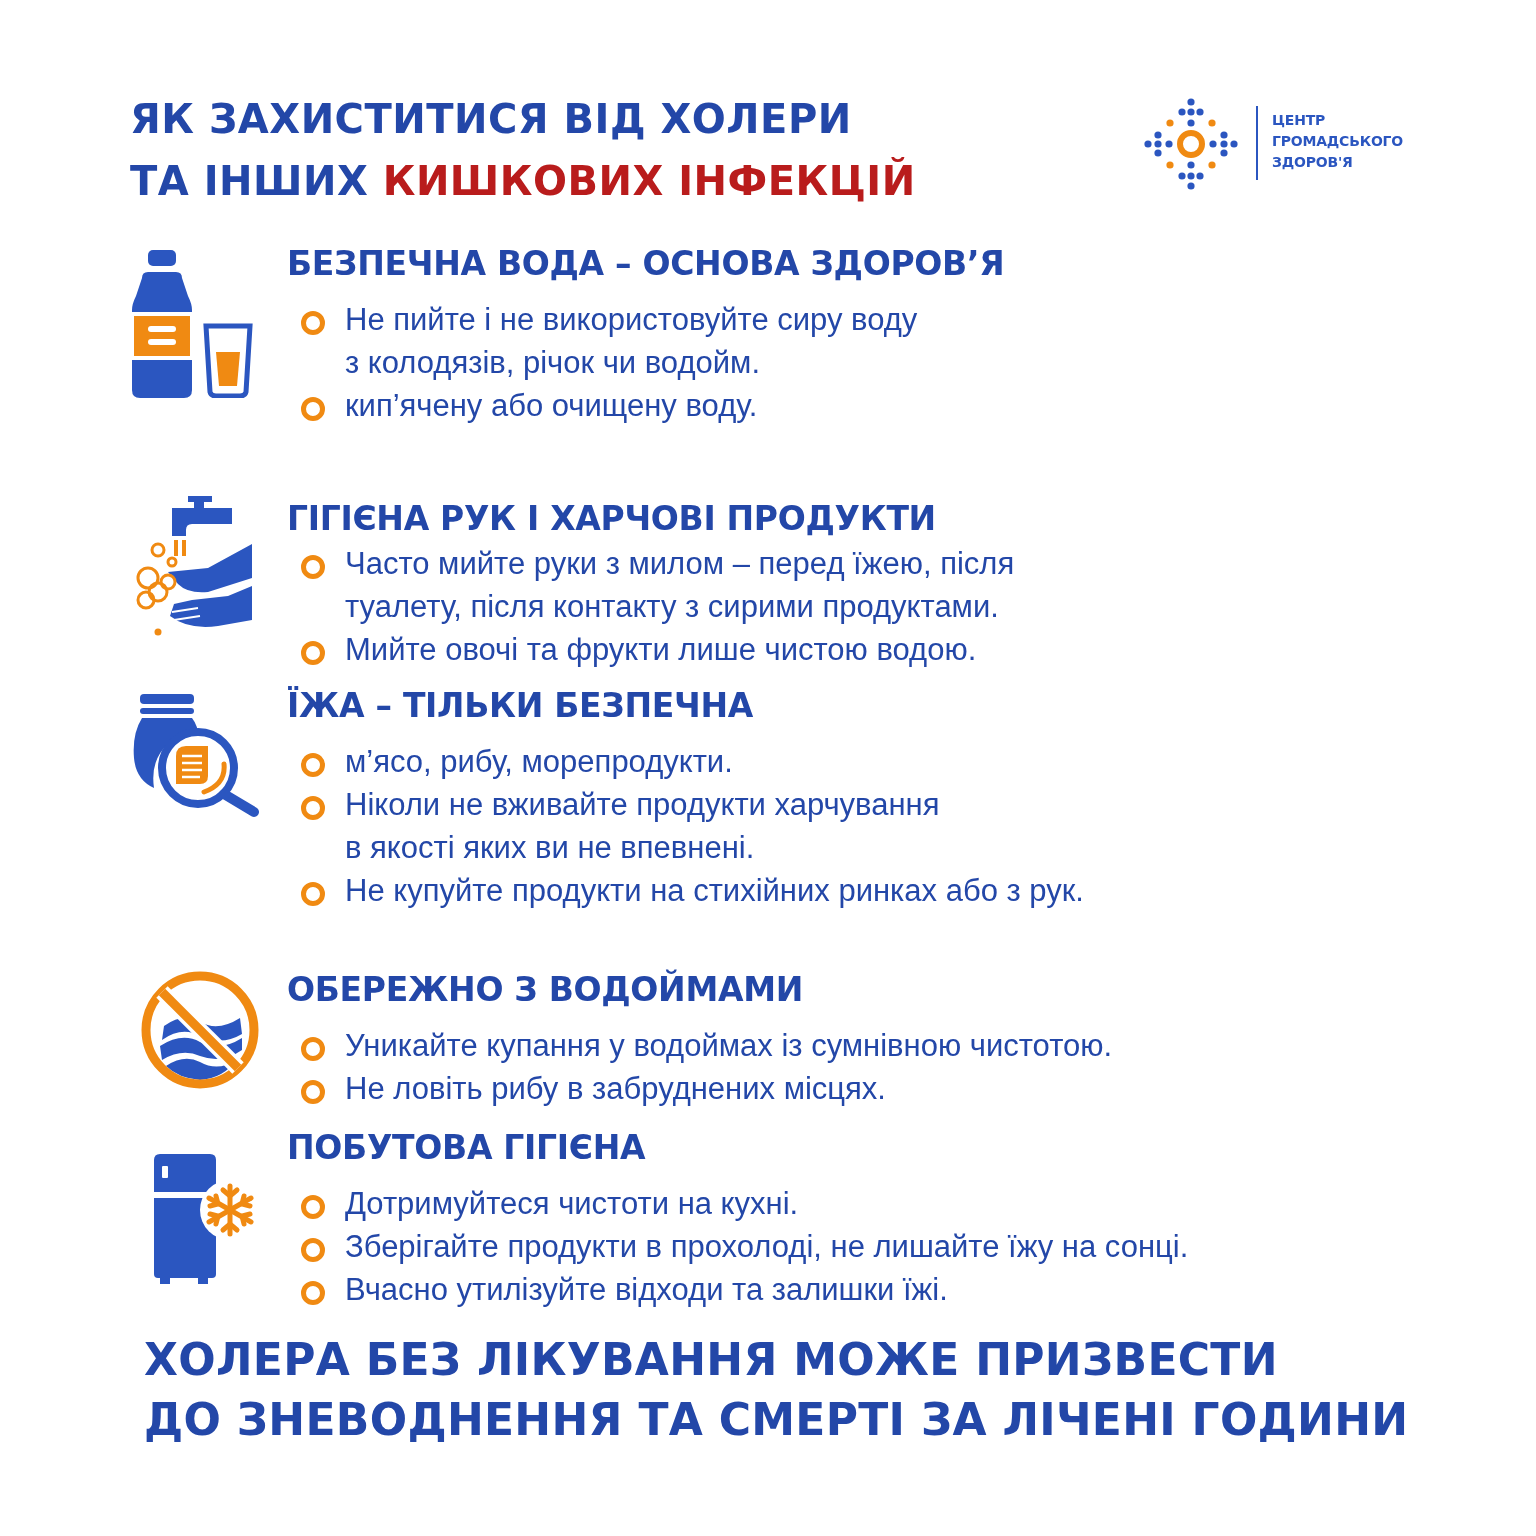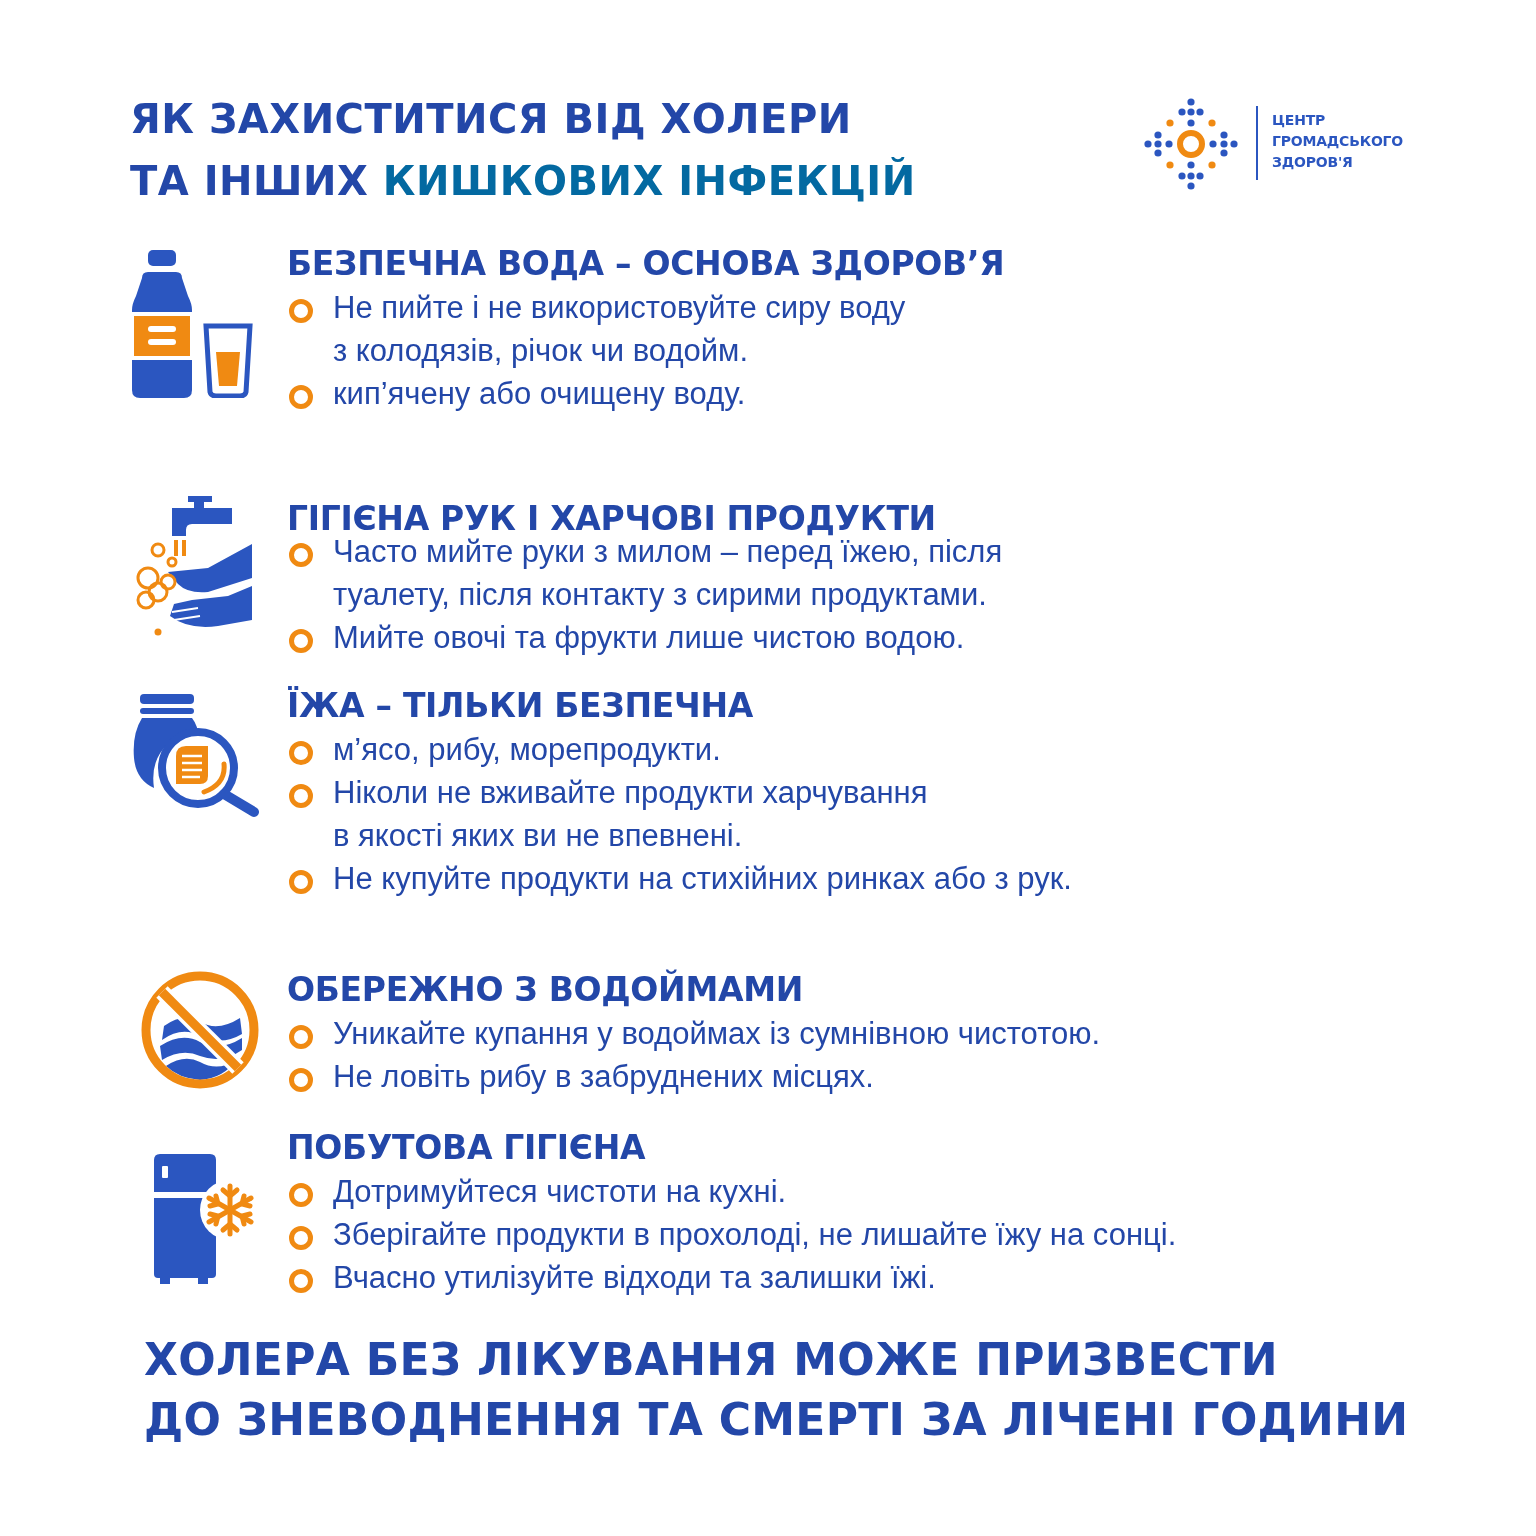--- a/index.html
+++ b/index.html
@@ -1,37 +1,37 @@
 <!DOCTYPE html>
 <html><head>
 <meta charset="utf-8">
 <style>
   html, body { margin: 0; padding: 0; background: #ffffff; }
   body { width: 1536px; height: 1536px; position: relative; overflow: hidden;
          font-family: "Liberation Sans", "DejaVu Sans", sans-serif; color: #2347a8; }
   .blue { color: #2347a8; }
-  .orange { color: #0369a1; }
+  .orange { color: #b91c1c; }
 
   .title { position: absolute; left: 130px; top: 88px; margin: 0;
            font-family: "DejaVu Sans", sans-serif; font-weight: bold;
            font-size: 40px; line-height: 62px; letter-spacing: 0.5px; }
   .title .line { display: block; white-space: nowrap; }
 
   .logo { position: absolute; left: 1142px; top: 96px; width: 290px; height: 100px; }
   .logo svg { position: absolute; left: 0; top: 0; }
   .logo .divider { position: absolute; left: 114px; top: 10px; width: 2px; height: 74px; background: #2b56c0; }
   .logo .logo-text { position: absolute; left: 130px; top: 14px; font-family: "DejaVu Sans", sans-serif;
                      font-weight: bold; font-size: 14px; line-height: 21px; color: #2b56c0; letter-spacing: -0.2px; }
   .logo .logo-text span { display: block; white-space: nowrap; }
 
   .section { position: absolute; left: 0; width: 1536px; }
   .section .icon { position: absolute; left: 128px; }
   .section .heading { position: absolute; left: 287px; margin: 0; font-family: "DejaVu Sans", sans-serif;
                       font-weight: bold; font-size: 33px; line-height: 40px; white-space: nowrap; color: #2347a8; letter-spacing: -0.3px; }
-  .section ul { position: absolute; left: 287px; margin: 0; padding: 0; list-style: none; }
+  .section ul { position: absolute; left: 287px; margin: 12px; padding: 0; list-style: none; }
   .section li { position: relative; padding-left: 46px; font-size: 31px; line-height: 43px; color: #2347a8; white-space: nowrap; }
   .section li .bullet { position: absolute; left: 2px; top: 13px; width: 14px; height: 14px;
                         border: 5px solid #f08a12; border-radius: 50%; box-sizing: content-box; }
   .section li .text span { display: block; }
 
   .footer { position: absolute; left: 144px; top: 1330px; margin: 0; font-family: "DejaVu Sans", sans-serif;
             font-weight: bold; font-size: 44px; line-height: 60px; color: #2347a8; letter-spacing: 0.3px; }
   .footer span { display: block; white-space: nowrap; }
 </style>
 </head>

